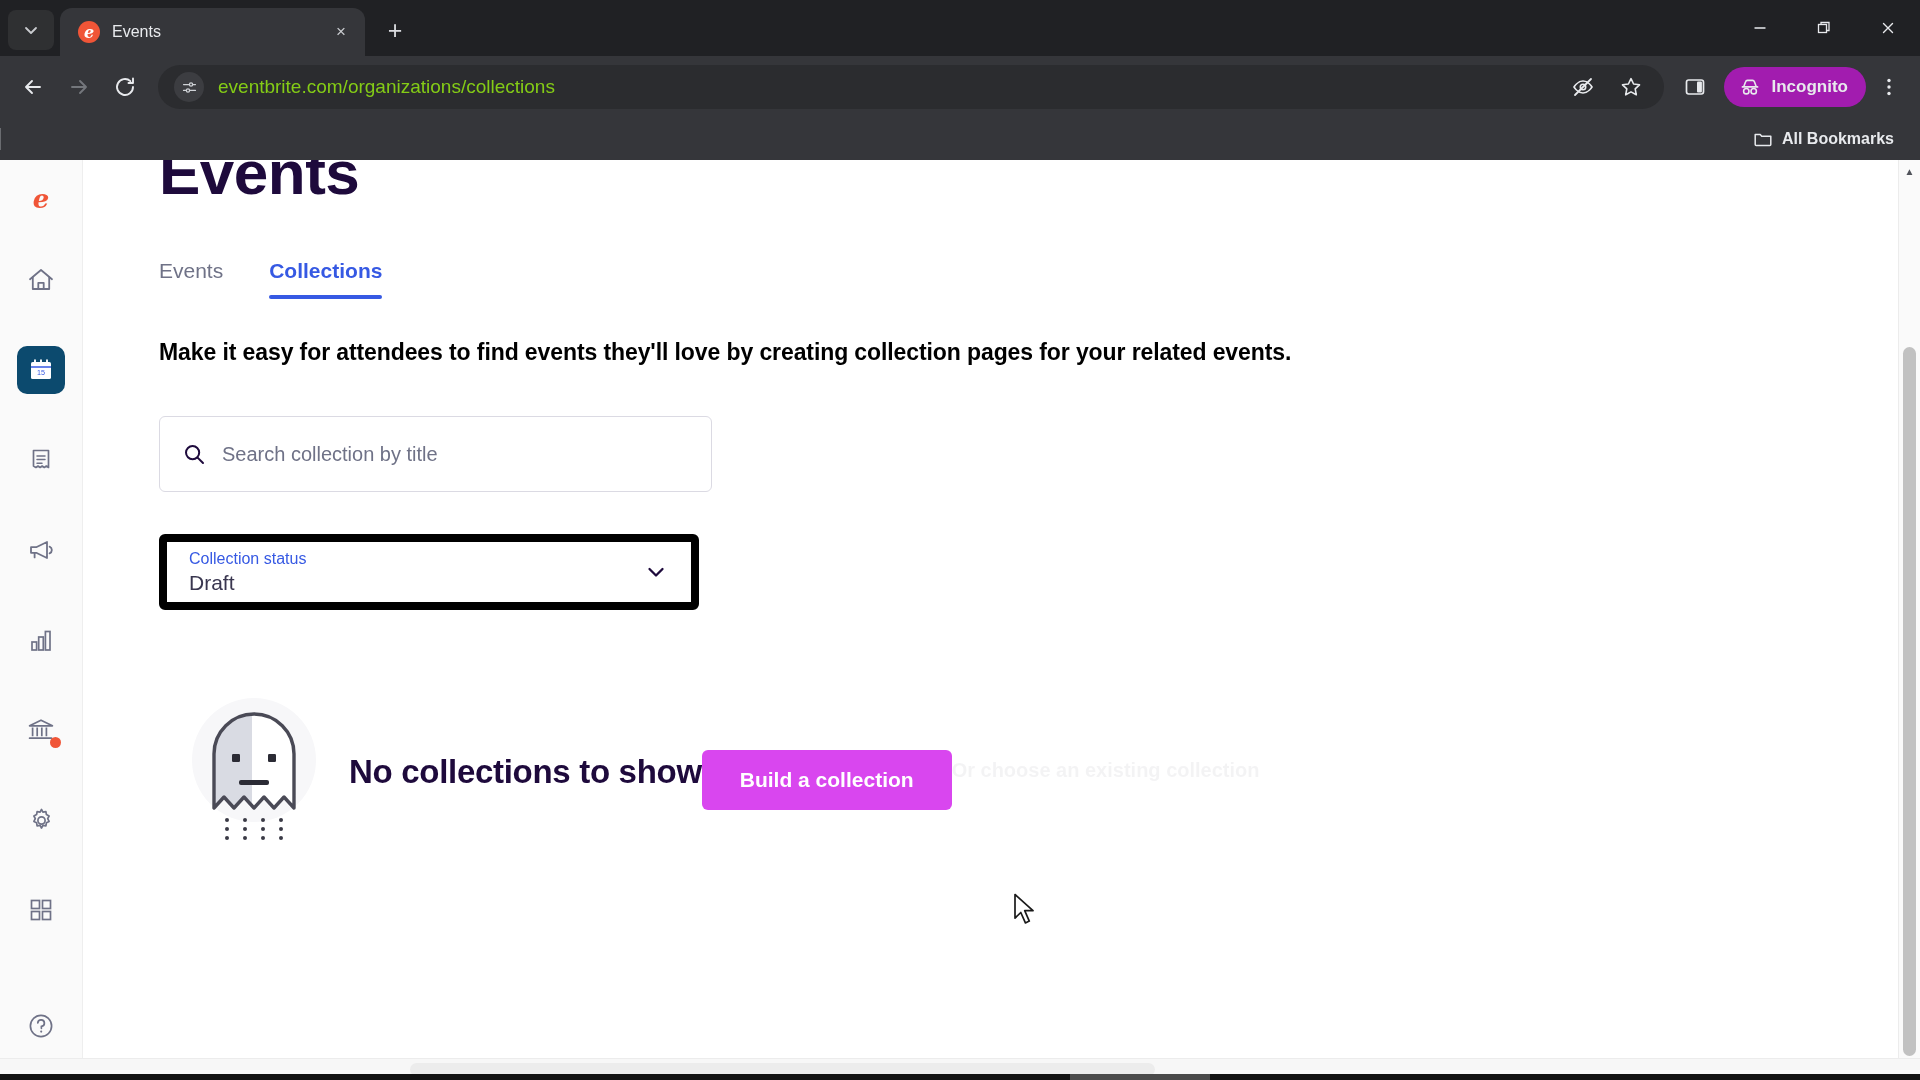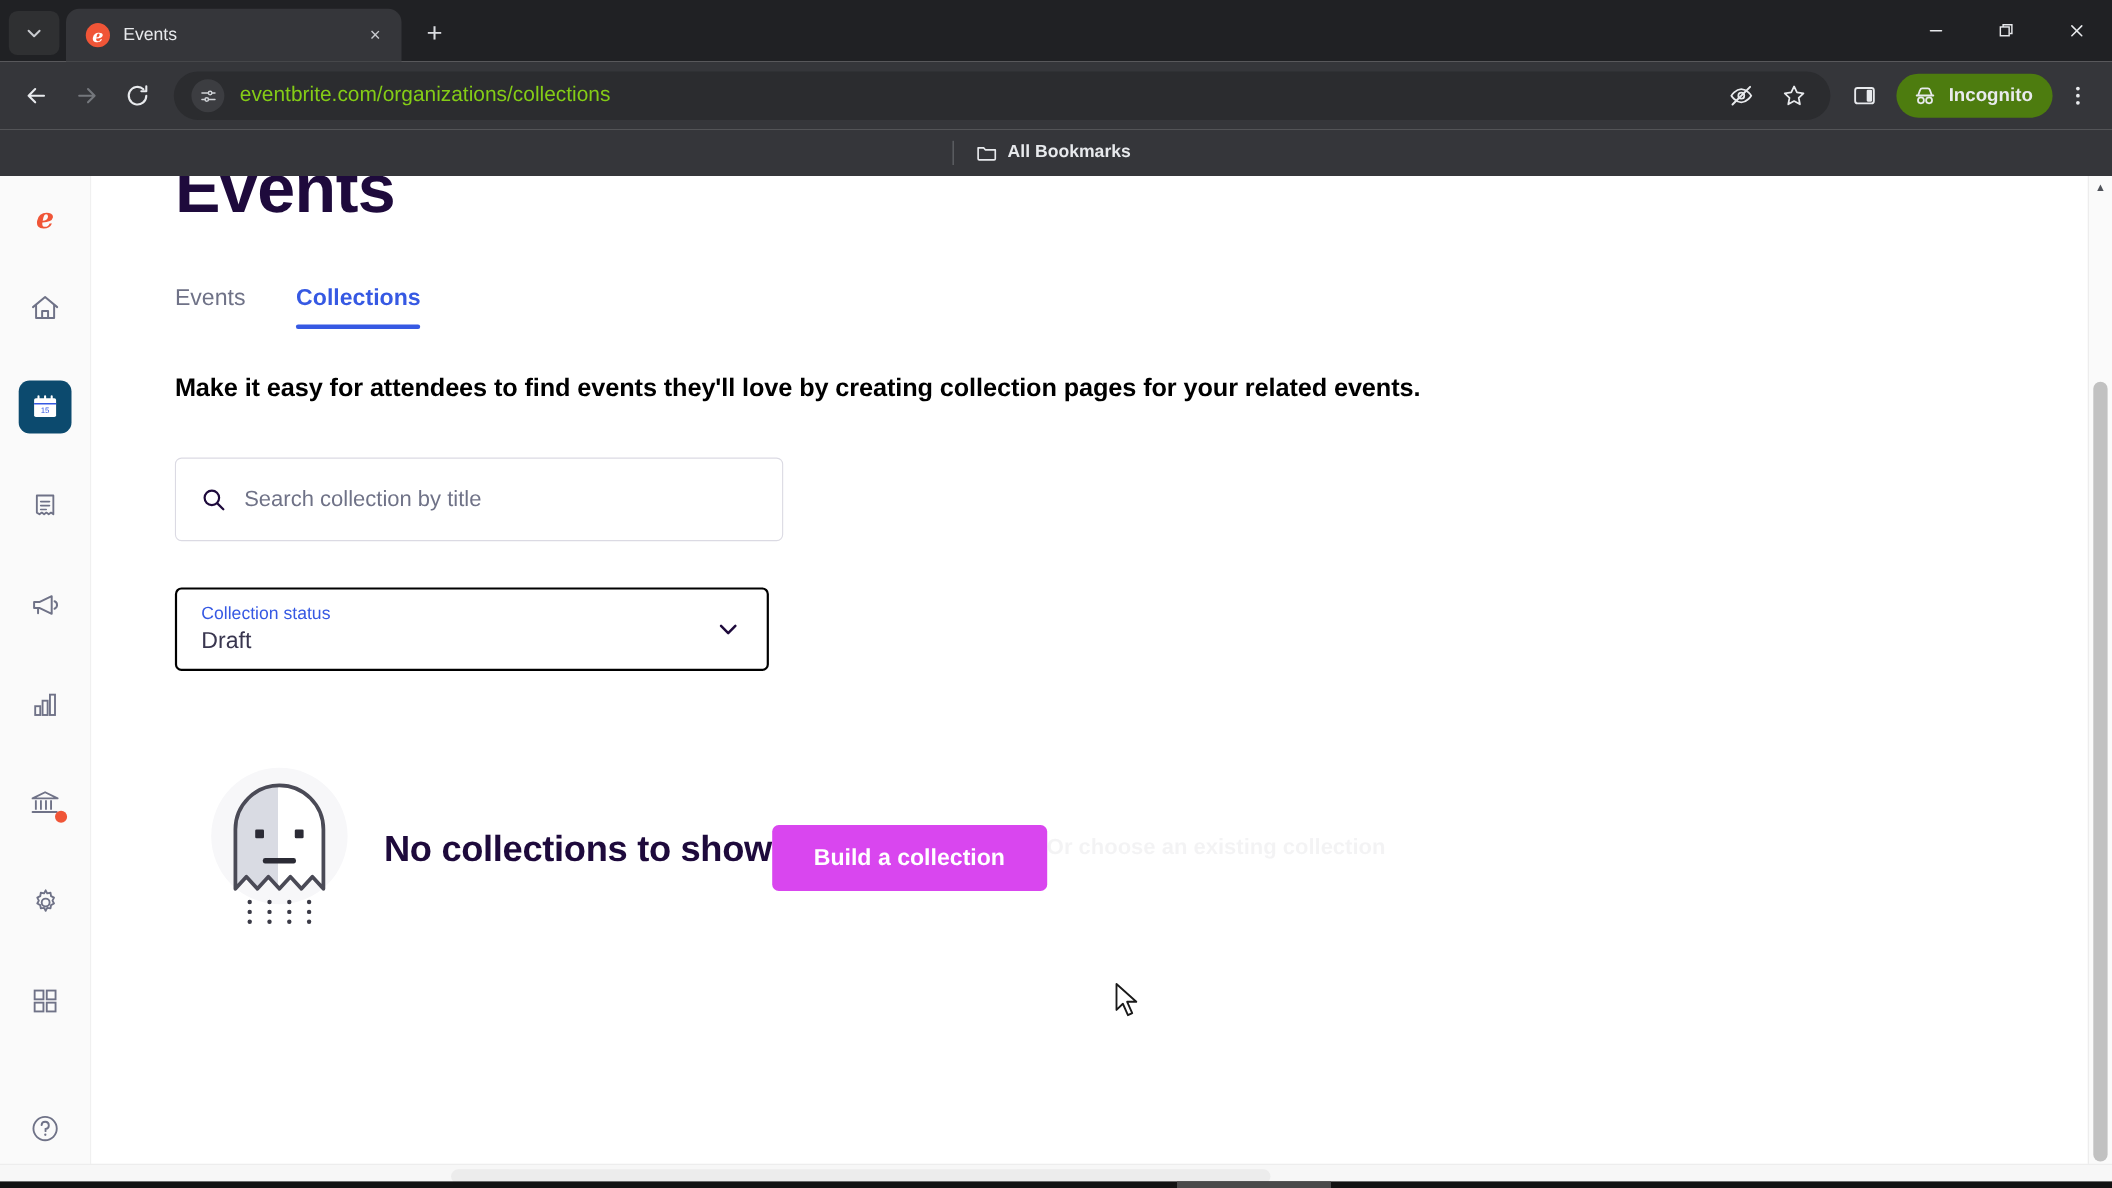--- a/index.html
+++ b/index.html
@@ -73,29 +73,29 @@
     margin: 0 8px; cursor: text;
   }
   .omnibox .url { color: #84cc16; font-size: 19px; flex: 1 1 auto; white-space: nowrap; overflow: hidden;}
   .omni-actions { display: flex; align-items: center; gap: 10px; }
   .icon-btn {
     width: 38px; height: 38px; border-radius: 50%;
     display: flex; align-items: center; justify-content: center;
     color: #e8eaed; cursor: pointer; flex: 0 0 auto;
   }
   .incognito-pill {
-    height: 40px; background: #4d7c0f; border-radius: 20px;
+    height: 40px; background: #a21caf; border-radius: 20px;
     display: flex; align-items: center; gap: 10px; padding: 0 18px 0 14px;
     color: #e8eaed; font-size: 17px; font-weight: bold; cursor: pointer;
     margin-left: 6px;
   }
 
   .bookmarkbar {
     height: 42px; background: #35363a; display: flex; align-items: center;
-    justify-content: center; padding-right: 20px; gap: 14px;
+    justify-content: space-between; padding-right: 20px; gap: 14px;
   }
   .bm-sep { width: 1px; height: 22px; background: #6a6c70; }
   .bm-item {
     display: flex; align-items: center; gap: 9px; color: #e8eaed;
     font-size: 16px; font-weight: bold; cursor: pointer; padding: 4px 6px;
   }
 
   
   .viewport {
     flex: 1 1 auto; background: #ffffff; display: flex; position: relative; overflow: hidden;
@@ -158,21 +158,21 @@
     width: 553px; height: 76px; border: 1px solid #dbdae3; border-radius: 6px;
     background: #fff; display: flex; align-items: center; gap: 16px; padding: 0 22px;
     cursor: text;
   }
   .search-box input {
     border: none; outline: none; flex: 1 1 auto; font-size: 20px; color: #39364f;
     font-family: "Liberation Sans", sans-serif; background: transparent;
   }
   .search-box input::placeholder { color: #6f7287; }
   .select-box {
-    width: 540px; height: 76px; border: 2px solid #000000; border-radius: 6px;
+    width: 540px; height: 76px; border: 8px solid #000000; border-radius: 6px;
     background: #fff; display: flex; align-items: center; padding: 0 22px;
     position: relative; cursor: pointer;
   }
   .select-inner { display: flex; flex-direction: column; justify-content: center; flex: 1 1 auto; gap: 3px; }
   .select-label { font-size: 16px; color: #3659e3; }
   .select-value { font-size: 21px; color: #39364f; }
   .chev { color: #1e0a3c; }
 
   
   .empty {

